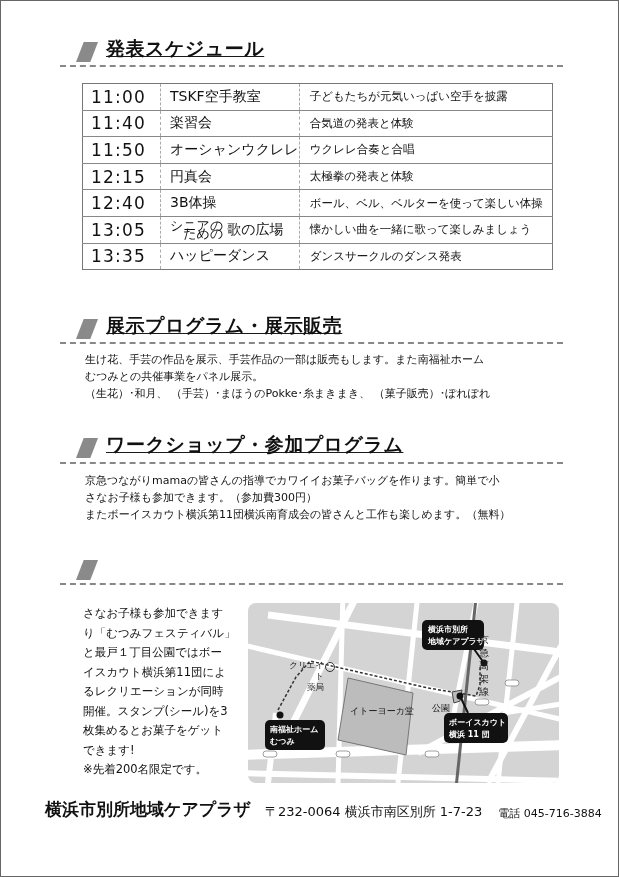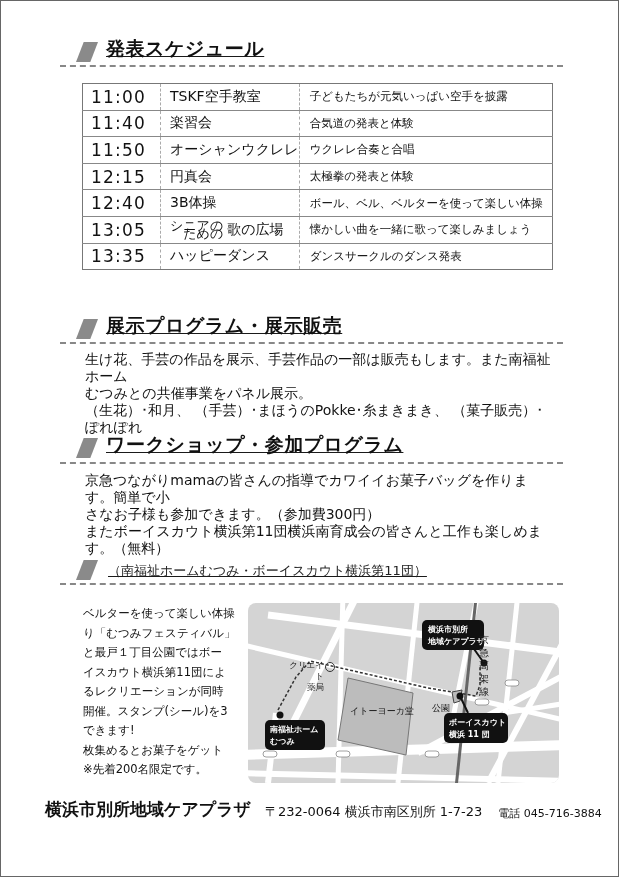--- a/index.html
+++ b/index.html
@@ -49,21 +49,21 @@
     width: 130px; font-size: 14px; padding-left: 9px !important;
     border-right: 1px dashed #aaa; white-space: nowrap; color: #111;
   }
   .c-desc { font-size: 11.5px; padding-left: 10px !important; white-space: nowrap; color: #111; }
   .name-prefix {
     display: inline-block; font-size: 13px; line-height: 8px; text-align: right;
     vertical-align: middle; margin-right: 4px;
   }
   .body-text {
     position: absolute; left: 85px; width: 470px;
-    font-size: 14px; line-height: 17px; color: #111;
+    font-size: 11px; line-height: 17px; color: #111;
   }
   .stamp-text {
     position: absolute; left: 83px; top: 604px; width: 160px;
     font-size: 11.5px; line-height: 19.5px; color: #111;
   }
   .map {
     position: absolute; left: 248px; top: 603px; width: 311px; height: 180px;
     background: #d4d4d4; border-radius: 8px; overflow: hidden;
   }
   .map svg { position: absolute; left: 0; top: 0; }
@@ -148,33 +148,32 @@
 </div>
 <div class="dash-rule" style="top:462px;"></div>
 <div class="body-text" style="top:472px;">
   <div>京急つながりmamaの皆さんの指導でカワイイお菓子バッグを作ります。簡単で小</div>
   <div>さなお子様も参加できます。（参加費300円）</div>
   <div>またボーイスカウト横浜第11団横浜南育成会の皆さんと工作も楽しめます。（無料）</div>
 </div>
 
 <div class="section-head" style="top:550px;">
   <span class="slash-icon"></span>
-  <span class="section-sub">（南福祉ホームむつみ・ボーイスカウト横浜第11団）</span>
 </div>
 <div class="dash-rule" style="top:583px;"></div>
 
 <div class="stamp-text">
-  <div>ベルターを使って楽しい体操</div>
+  <div>さなお子様も参加できます</div>
   <div>り「むつみフェスティバル」</div>
   <div>と最戸１丁目公園ではボー</div>
   <div>イスカウト横浜第11団によ</div>
   <div>るレクリエーションが同時</div>
   <div>開催。スタンプ(シール)を3</div>
+  <div>枚集めるとお菓子をゲット</div>
   <div>できます!</div>
-  <div>枚集めるとお菓子をゲット</div>
   <div>※先着200名限定です。</div>
 </div>
 
 <div class="map">
   <svg width="311" height="180" viewBox="0 0 311 180">
 
     <g stroke="#ffffff" stroke-linecap="butt" fill="none">
       <line x1="-10" y1="152" x2="320" y2="142" stroke-width="10"></line>
       <line x1="-10" y1="170" x2="320" y2="178" stroke-width="6"></line>
       <line x1="20" y1="12" x2="320" y2="50" stroke-width="7"></line>

